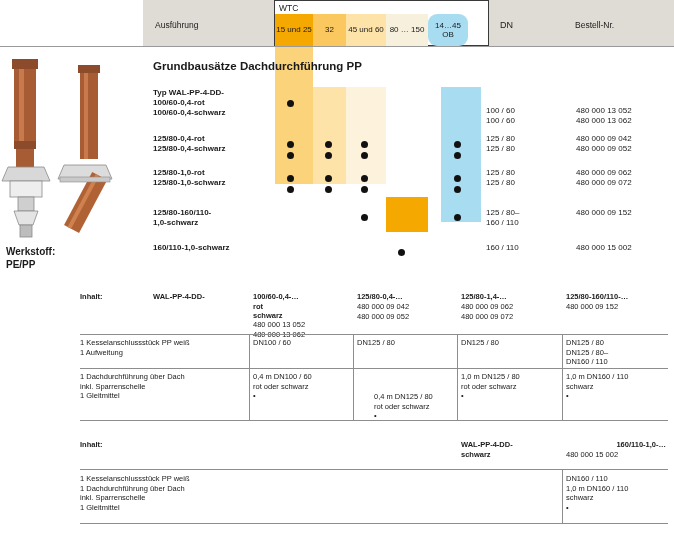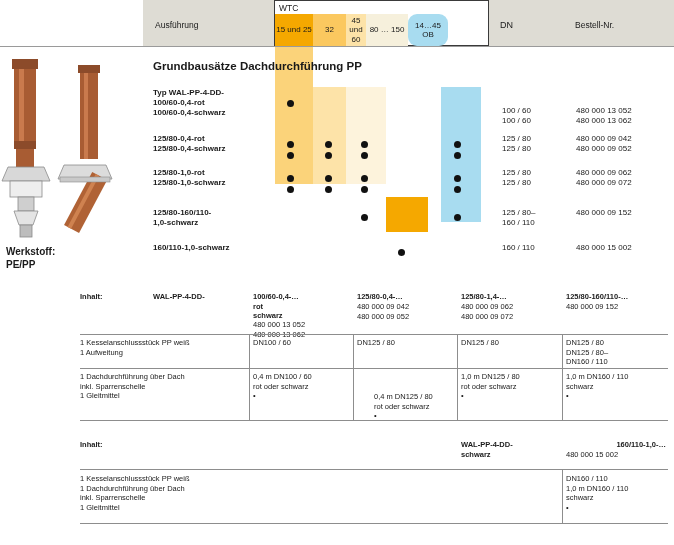--- a/index.html
+++ b/index.html
@@ -129,21 +129,21 @@
     position: absolute;
     left: 153px;
     font-size: 8px;
     font-weight: bold;
     line-height: 10px;
     color: #1a1a1a;
     white-space: pre-line;
   }
   .dn {
     position: absolute;
-    left: 502px;
+    left: 486px;
     font-size: 8px;
     line-height: 10px;
     color: #1a1a1a;
     white-space: pre-line;
   }
   .best {
     position: absolute;
     left: 576px;
     font-size: 8px;
     line-height: 10px;
@@ -223,21 +223,21 @@
 
   <div class="wtc-box">
     <div class="wtc-label">WTC</div>
     <div class="wtc-cols" id="wtc-cols">
         <div class="wtc-col" style="width: 38px; background: rgb(245, 168, 0);">
           <span>15 und 25</span>
         </div>
         <div class="wtc-col" style="width: 33px; background: rgb(251, 200, 95);">
           <span>32</span>
         </div>
-        <div class="wtc-col" style="width: 20px; background: rgb(253, 227, 168);">
+        <div class="wtc-col" style="width: 40px; background: rgb(253, 227, 168);">
           <span>45 und 60</span>
         </div>
         <div class="wtc-col" style="width: 42px; background: rgb(246, 240, 220);">
           <span>80 … 150</span>
         </div>
         <div class="wtc-col" style="width: 40px; background: rgb(168, 220, 240); border-radius: 9px;">
           <span>14…45 OB</span>
         </div>
       </div>
   </div>

